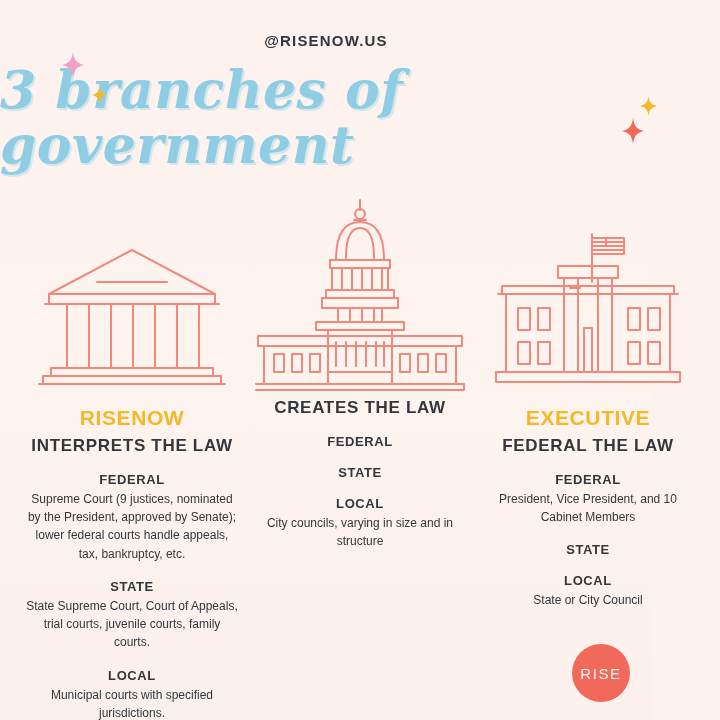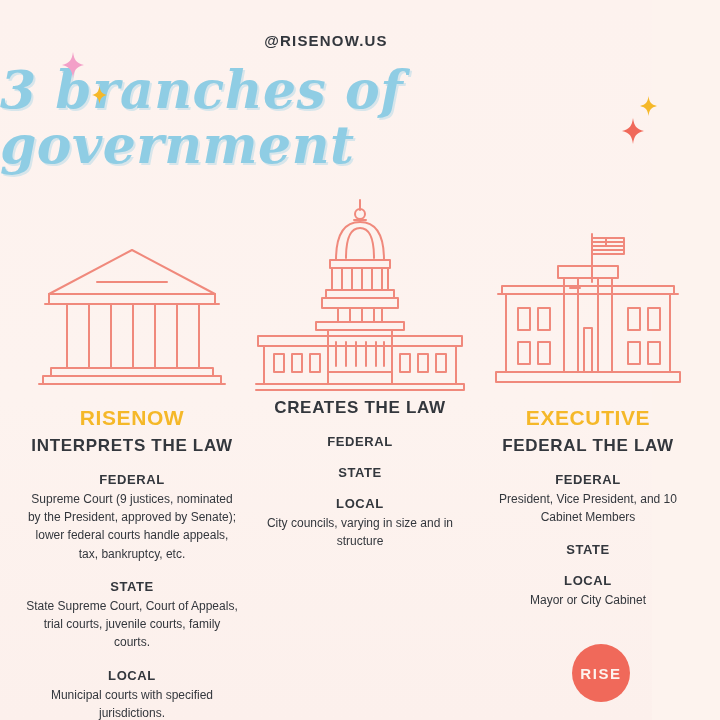--- a/index.html
+++ b/index.html
@@ -123,21 +123,21 @@
     bottom: 18px;
     width: 58px;
     height: 58px;
     border-radius: 50%;
     background: #f0695a;
     color: #fdf3ee;
     display: flex;
     align-items: center;
     justify-content: center;
     font-size: 15px;
-    font-weight: 700;
+    font-weight: 400;
     letter-spacing: 1.6px;
   }
 </style>
 </head>
 <body>
 
 <div class="page">
 
   <div class="handle">@RISENOW.US</div>
 
@@ -276,20 +276,20 @@
       </div>
       <div class="branch-name executive">EXECUTIVE</div>
       <div class="branch-sub">FEDERAL THE LAW</div>
 
       <div class="level">FEDERAL</div>
       <div class="level-body">President, Vice President, and 10 Cabinet Members</div>
 
       <div class="level">STATE</div>
 
       <div class="level">LOCAL</div>
-      <div class="level-body">Mayor or City Cabinet</div>
+      <div class="level-body">State or City Council</div>
     </div>
 
   </div>
 
   <div class="logo">RISE</div>
 
 </div>
 
 </body></html>

